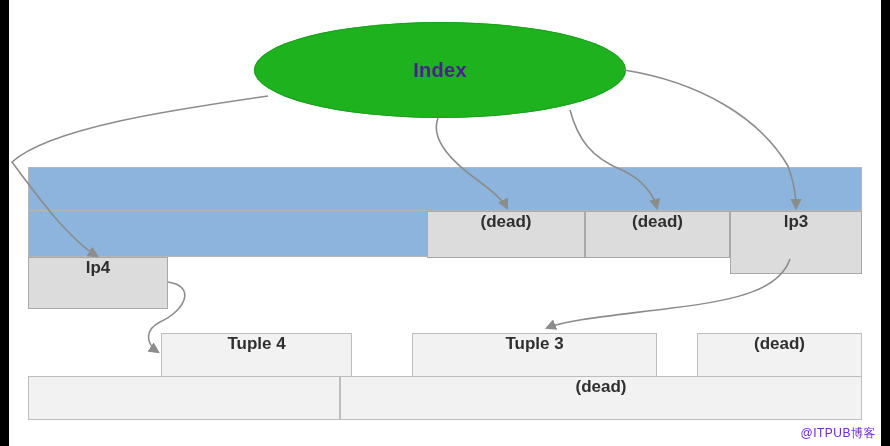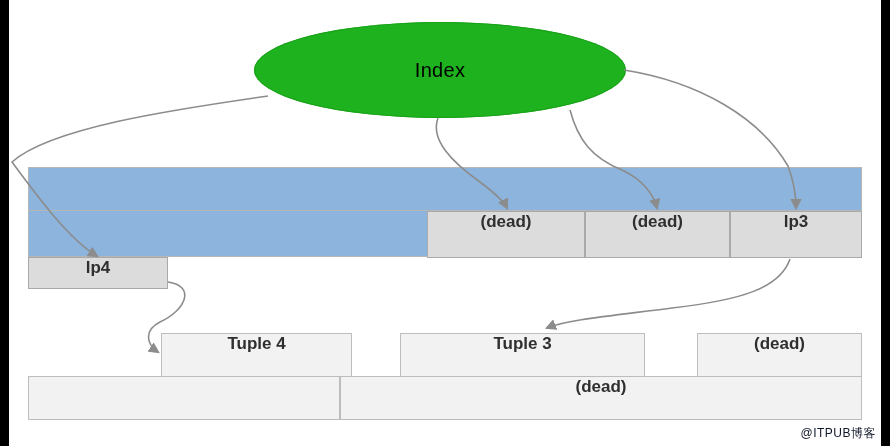--- a/index.html
+++ b/index.html
@@ -39,23 +39,23 @@
     width: 372px;
     height: 96px;
     border-radius: 50%;
     background: #1eb21e;
     display: flex;
     align-items: center;
     justify-content: center;
     box-shadow: 0 0 0 1px #1aa01a inset;
   }
   #index-node .label {
-    color: #000000;
+    color: #4c1d95;
     font-size: 20px;
-    font-weight: normal;
+    font-weight: bold;
     letter-spacing: 0.3px;
   }
 
   
   .blue-band {
     position: absolute;
     background: #8cb4dc;
     border: 1px solid #b6b6b6;
     box-sizing: border-box;
   }
@@ -85,28 +85,28 @@
     font-weight: bold;
     color: #2f2f2f;
   }
   .cell.light {
     background: #f2f2f2;
     border-color: #bdbdbd;
   }
   .cell.blank { color: transparent; }
 
   
-  #cell-lp4   { left: 28px;  top: 257px; width: 140px; height: 32px; }
+  #cell-lp4   { left: 28px;  top: 257px; width: 140px; height: 52px; }
   #cell-dead1 { left: 427px; top: 211px; width: 158px; height: 47px; }
   #cell-dead2 { left: 585px; top: 211px; width: 145px; height: 47px; }
-  #cell-lp3   { left: 730px; top: 211px; width: 132px; height: 47px; }
+  #cell-lp3   { left: 730px; top: 211px; width: 132px; height: 63px; }
 
   
   #cell-tuple4    { left: 161px; top: 333px; width: 191px; height: 45px; }
-  #cell-tuple3    { left: 400px; top: 333px; width: 245px; height: 45px; }
+  #cell-tuple3    { left: 412px; top: 333px; width: 245px; height: 45px; }
   #cell-deadtuple { left: 697px; top: 333px; width: 165px; height: 45px; }
 
   
   #cell-bottom-blank { left: 28px;  top: 376px; width: 312px; height: 44px; }
   #cell-bottom-dead  { left: 340px; top: 376px; width: 522px; height: 44px; }
 
   
   #arrows {
     position: absolute;
     left: 0;
@@ -115,21 +115,21 @@
     height: 446px;
     pointer-events: none;
   }
 
   
   #watermark {
     position: absolute;
     right: 14px;
     bottom: 4px;
     font-size: 12px;
-    color: #0f172a;
+    color: #6d28d9;
     letter-spacing: 0.5px;
     user-select: none;
   }
 </style>
 </head>
 <body>
 
 <div id="canvas">
 
   <div class="edge-bar edge-left"></div>

